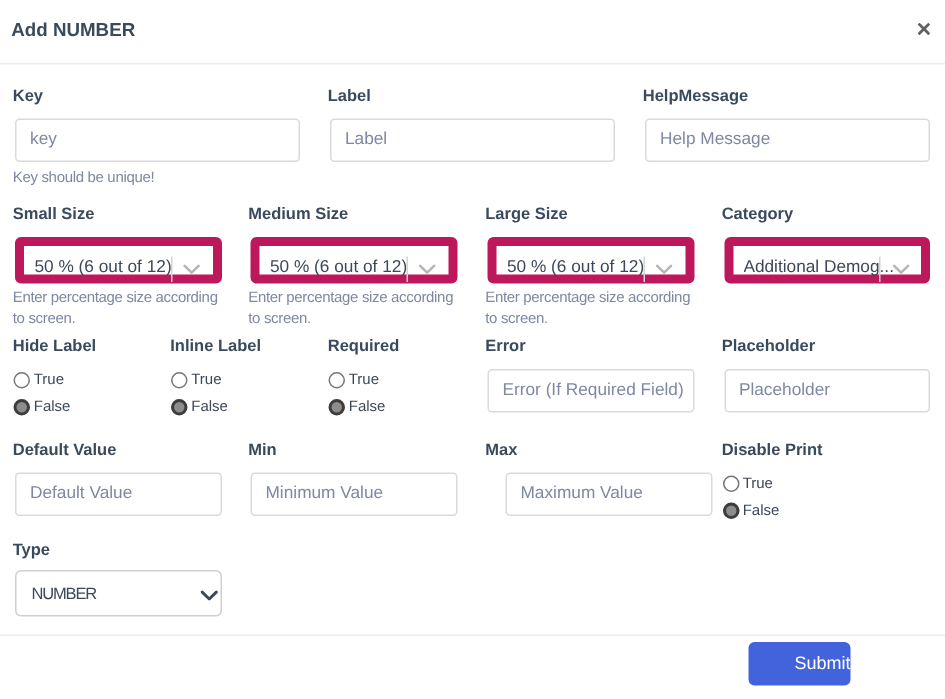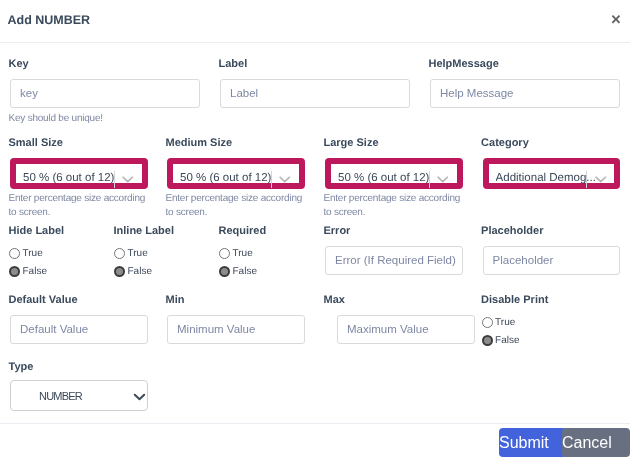--- a/index.html
+++ b/index.html
@@ -24,36 +24,36 @@
 
   
   .rs{position:absolute;box-sizing:border-box;height:31px;border:6px solid #be185d;border-radius:4px;background:#fff;}
   .rs-val{position:absolute;left:7px;top:0;height:29px;line-height:29px;font-size:11.5px;color:#3c4858;
           white-space:nowrap;overflow:hidden;max-width:100px;}
   .rs-sep{position:absolute;top:7px;width:1px;height:17px;background:#d4d4d4;}
   .rs-arr{position:absolute;right:7.5px;top:12.2px;width:12px;height:8px;}
 
   
   .nsel{position:absolute;box-sizing:border-box;height:31px;border:1px solid #cfcfcf;border-radius:4px;
-        background:#fff;padding:0 28px;font-size:11px;color:#3c4858;font-family:inherit;letter-spacing:-0.78px;
+        background:#fff;padding:0 10px;font-size:11px;color:#3c4858;font-family:inherit;letter-spacing:-0.78px;
         -webkit-appearance:none;appearance:none;outline:none;}
   .nsel-arr{position:absolute;width:13px;height:13px;pointer-events:none;}
 
   
   .rad-line{position:absolute;height:14px;}
   .rad{position:absolute;left:-1px;top:1px;width:11px;height:11px;border-radius:50%;
        border:1px solid #767676;box-sizing:border-box;background:#fff;}
   .rad.on{border:2.2px solid #3c3c3c;background:#8c8c8c;}
   .rad-lab{position:absolute;left:12.5px;top:0;font-size:10px;color:#3c4858;line-height:13px;white-space:nowrap;}
 
   
   .footer{position:absolute;left:0;top:423px;width:630px;height:43px;}
   .footer:before{content:"";position:absolute;left:0;top:0;width:630px;height:1px;background:#e9ecf0;}
-  .btn{position:absolute;top:5px;height:29px;border:none;border-radius:4px;font-size:16px;color:#fff;
-       font-family:inherit;cursor:pointer;padding:0;line-height:29px;width:68px;text-align:left;}
+  .btn{position:absolute;top:5px;height:29px;border:none;border-radius:4px;font-size:12px;color:#fff;
+       font-family:inherit;cursor:pointer;padding:0;line-height:29px;width:68px;text-align:right;}
   .btn-submit{left:499px;background:#4363dd;}
   .btn-cancel{left:562px;background:#686f81;}
 </style>
 </head>
 <body>
 
 <div class="modal">
 
   <div class="hdr">
     <div class="hdr-title">Add NUMBER</div>
@@ -205,16 +205,15 @@
       </select>
       <svg class="nsel-arr" style="left:123px;top:29px;" viewBox="0 0 16 16">
         <path d="M2.2 4.6 L8 10.2 L13.8 4.6" fill="none" stroke="#3c4858" stroke-width="2.4" stroke-linecap="round" stroke-linejoin="round"></path>
       </svg>
     </div>
 
   </div>
 
   <div class="footer">
     <button class="btn btn-submit">Submit</button>
-    <button class="btn btn-cancel">Cancel</button>
   </div>
 
 </div>
 
 </body></html>

